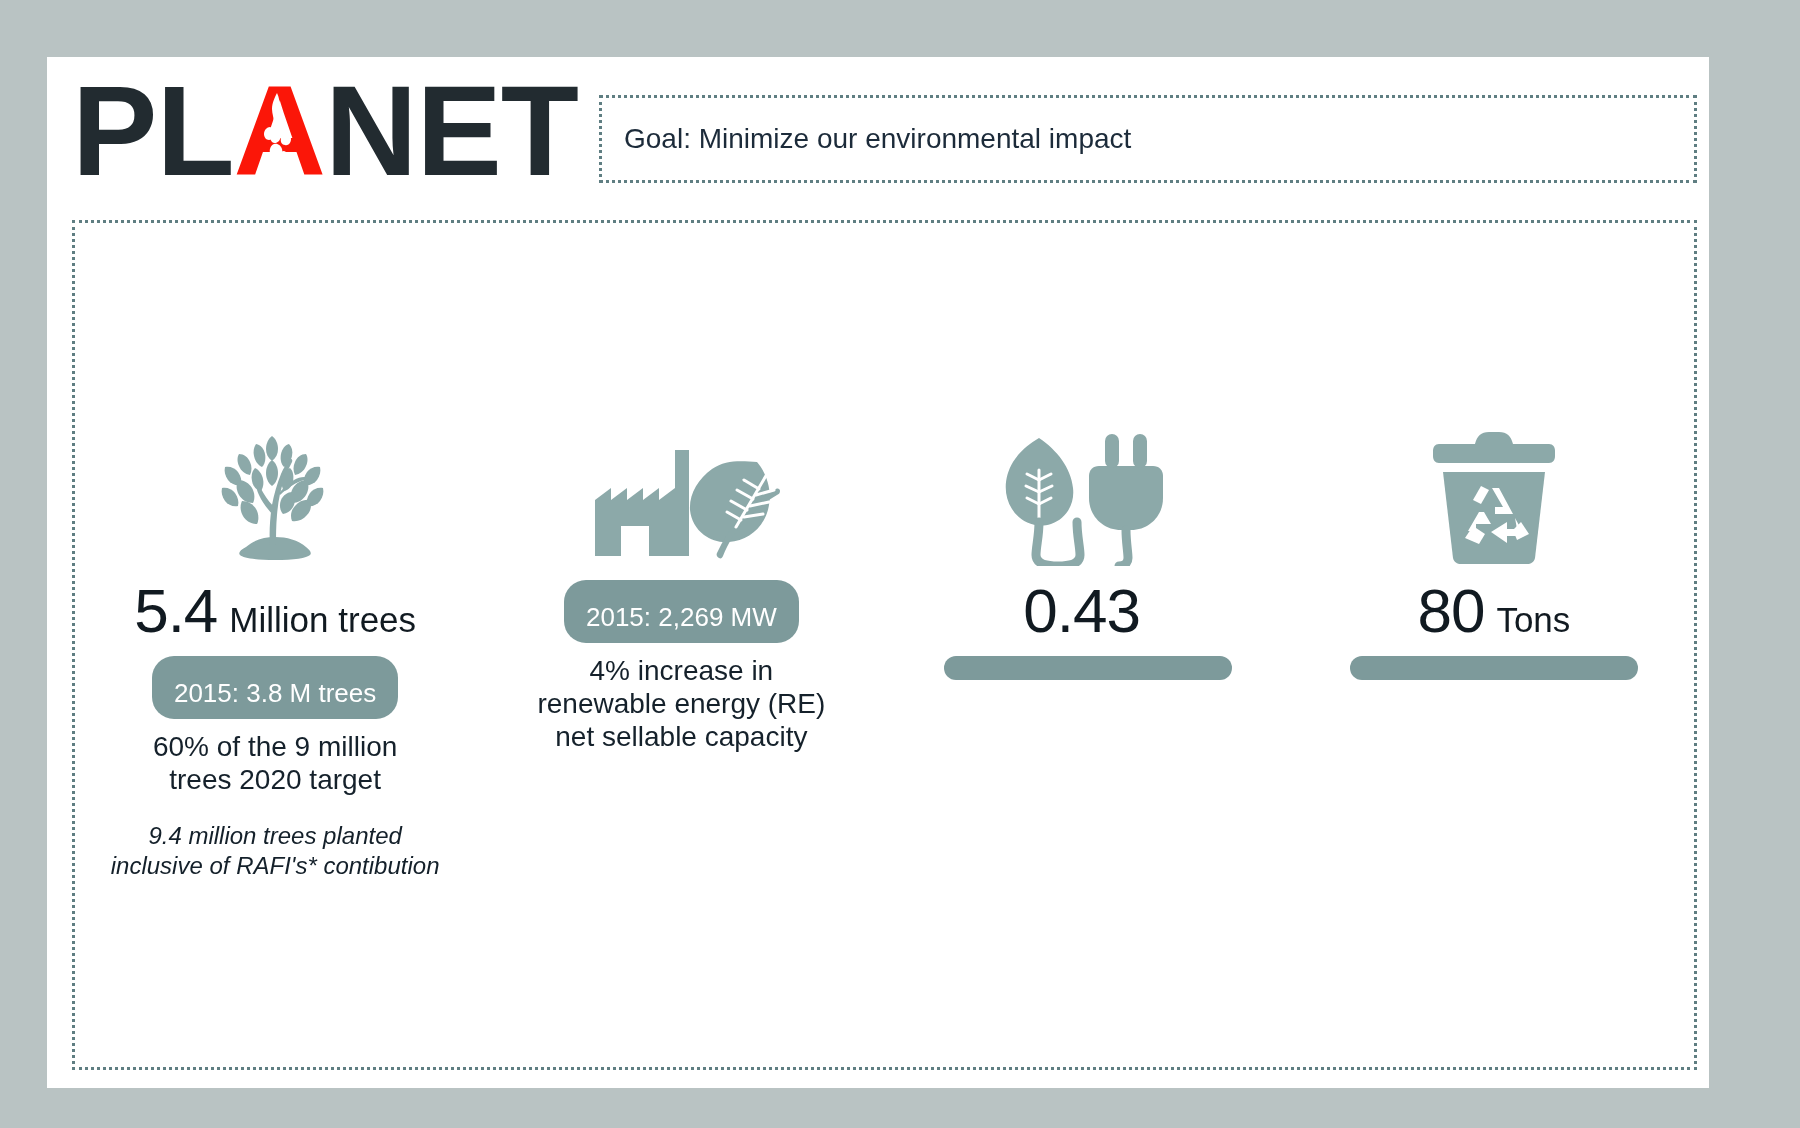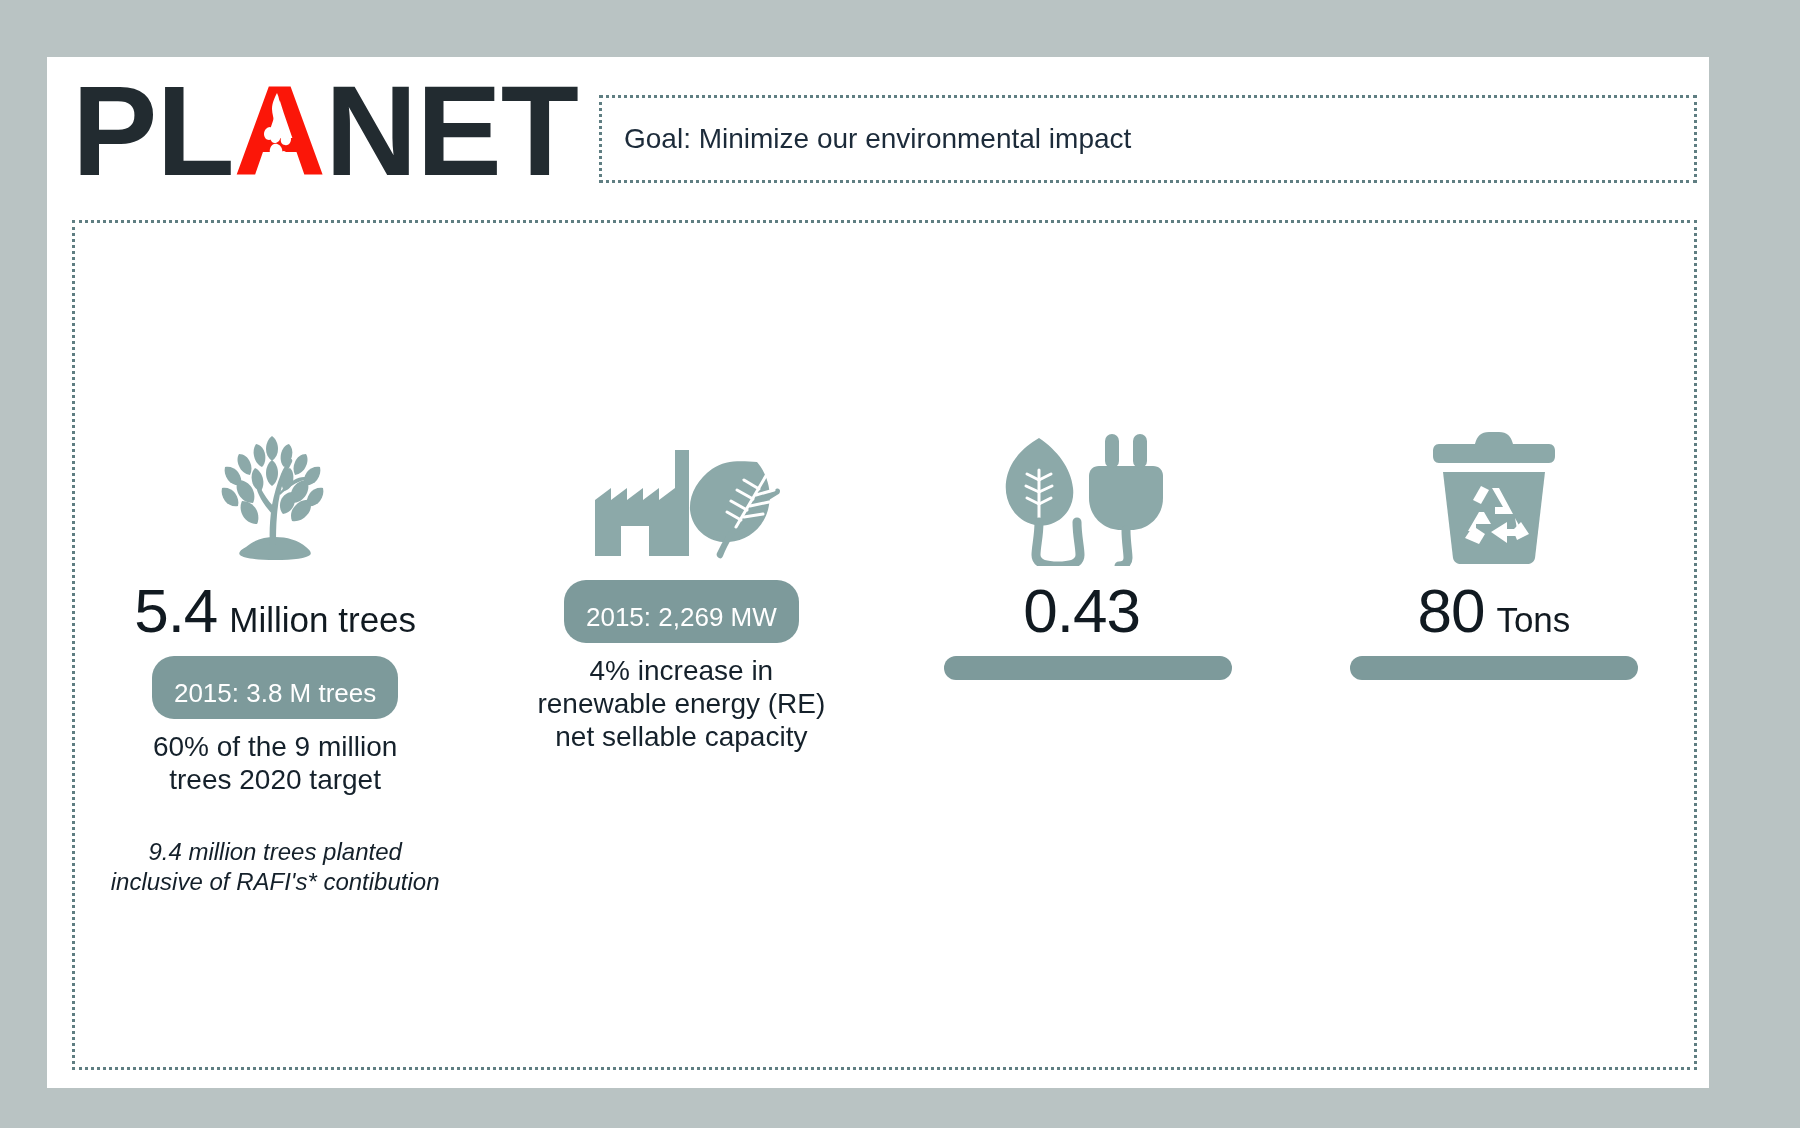--- a/index.html
+++ b/index.html
@@ -159,21 +159,21 @@
 
   .metric-caption {
     font-size: 28px;
     line-height: 1.17;
     color: #15212b;
     text-align: center;
     white-space: pre-line;
   }
 
   .metric-note {
-    margin-top: 40px;
+    margin-top: 24px;
     font-size: 24px;
     font-style: italic;
     line-height: 1.25;
     color: #14202a;
     text-align: center;
     white-space: pre-line;
   }
 
   
   #footnote {

